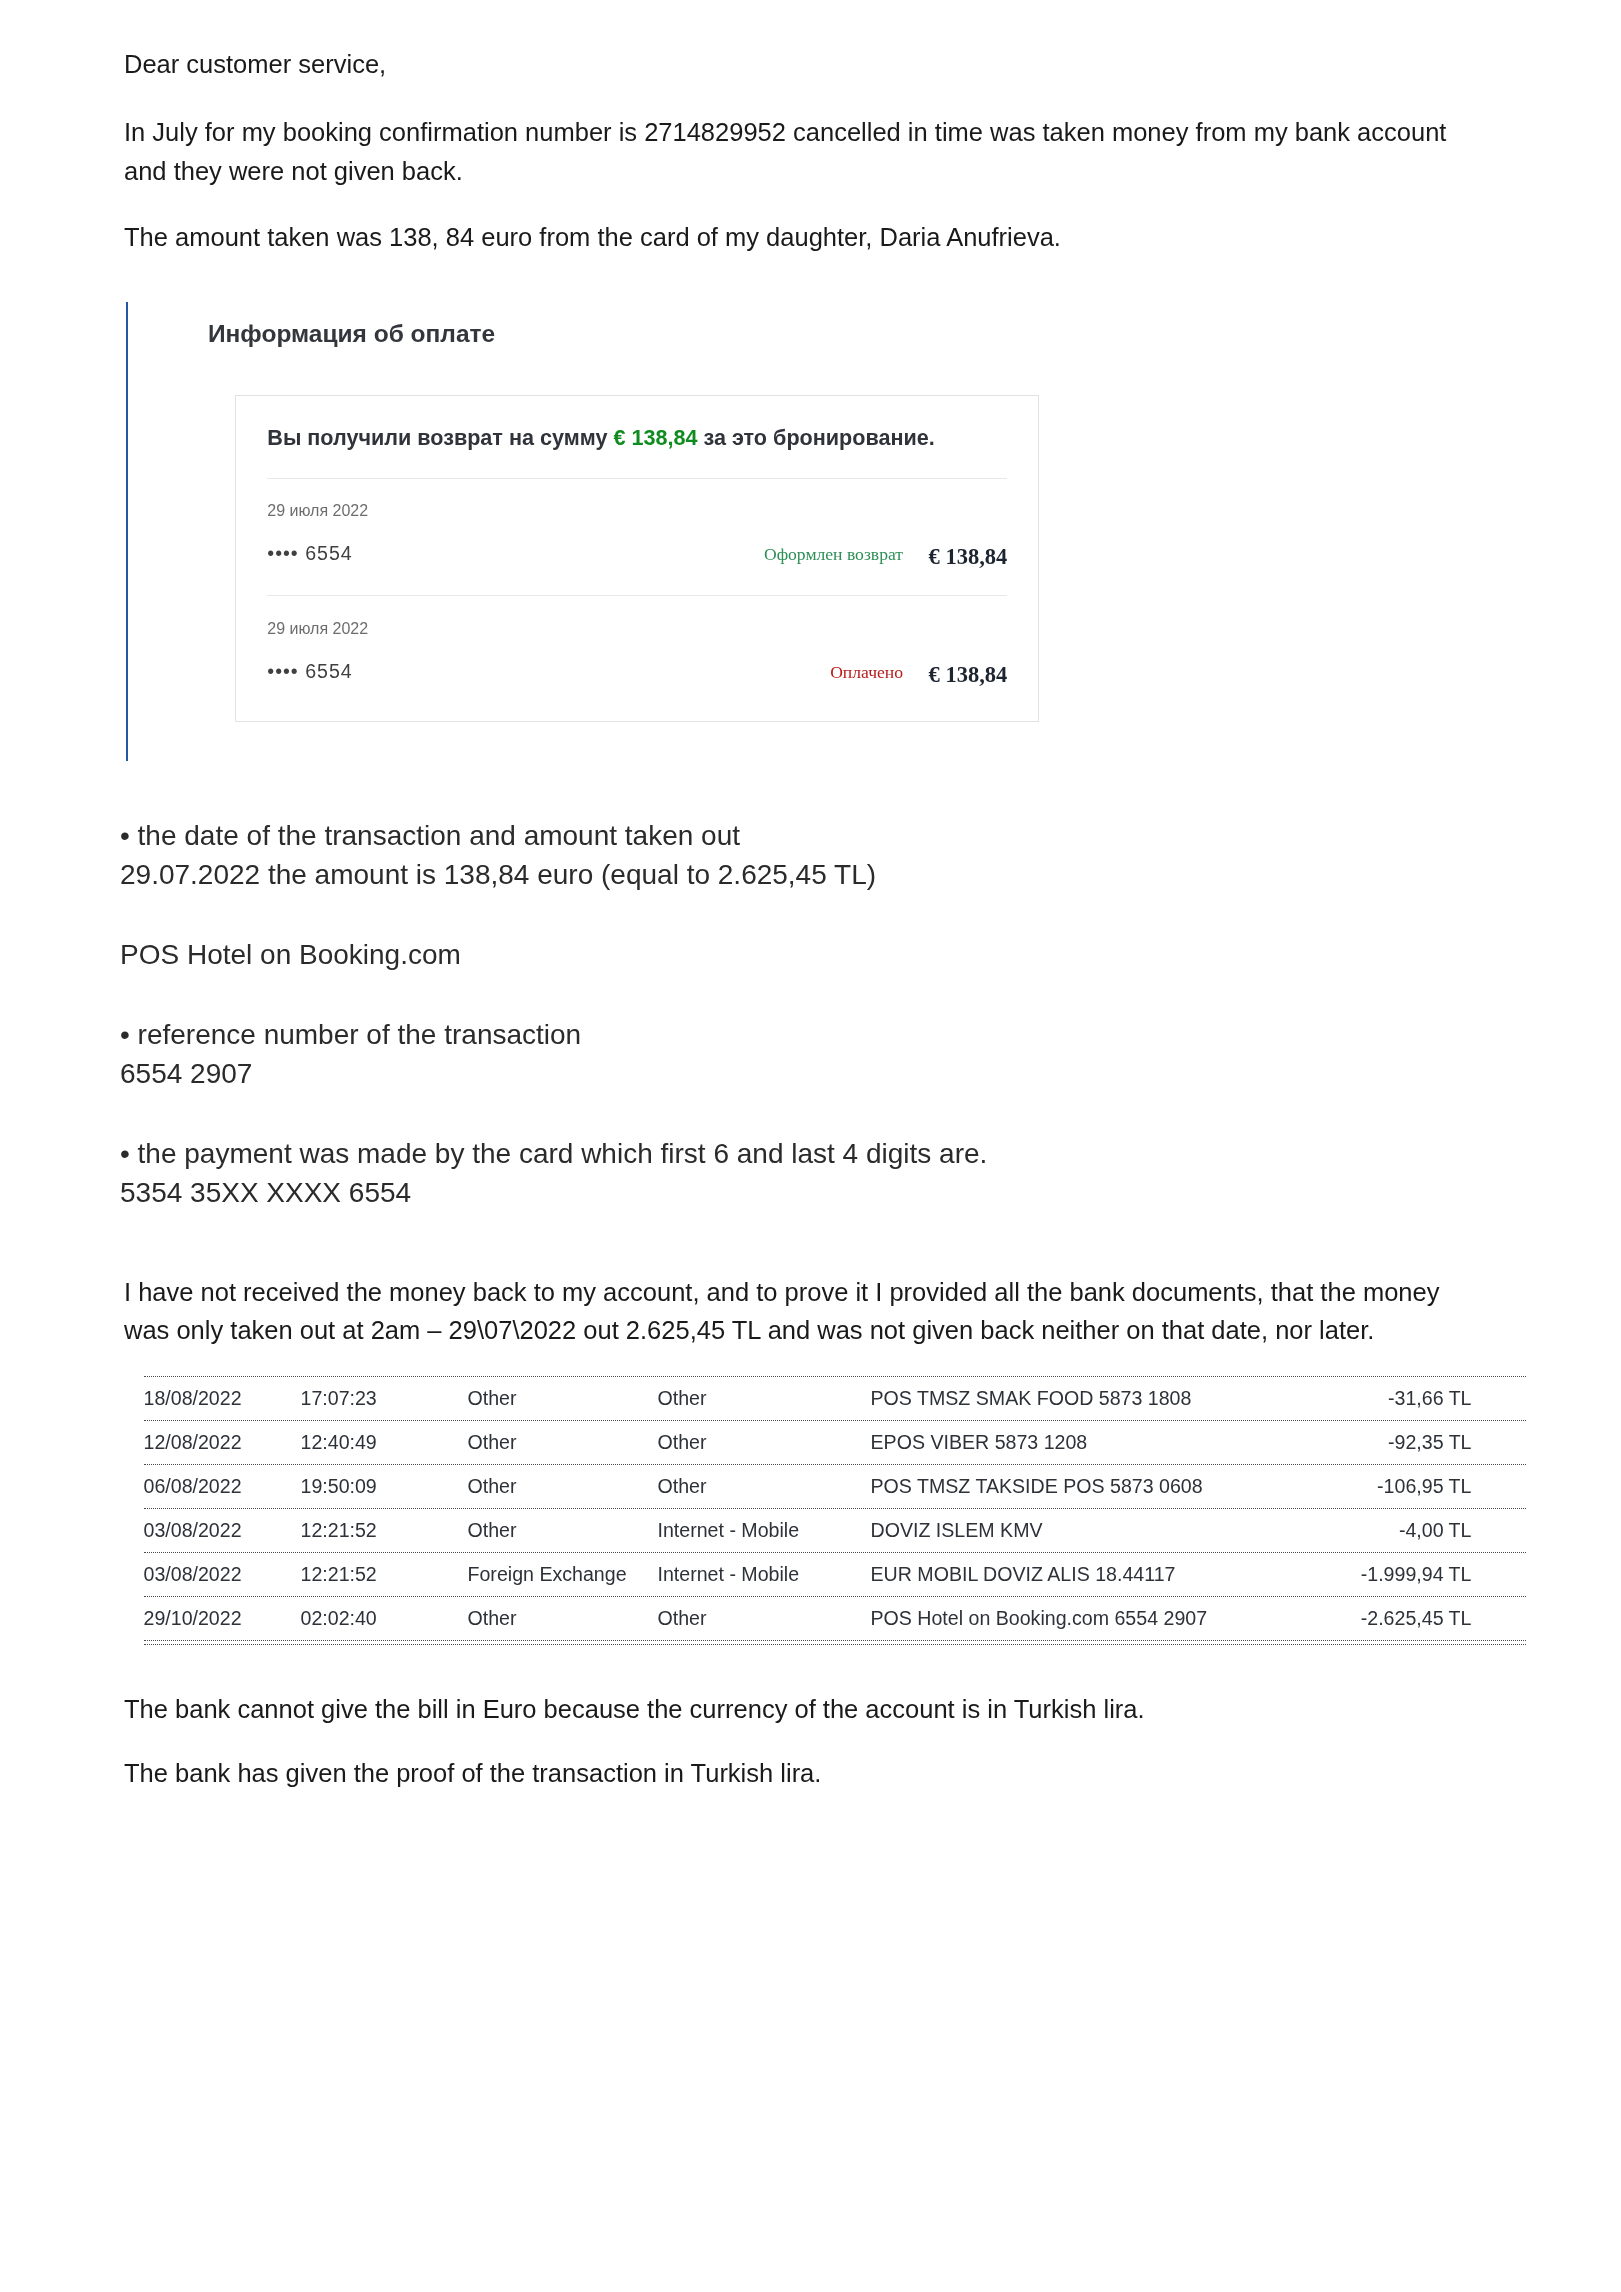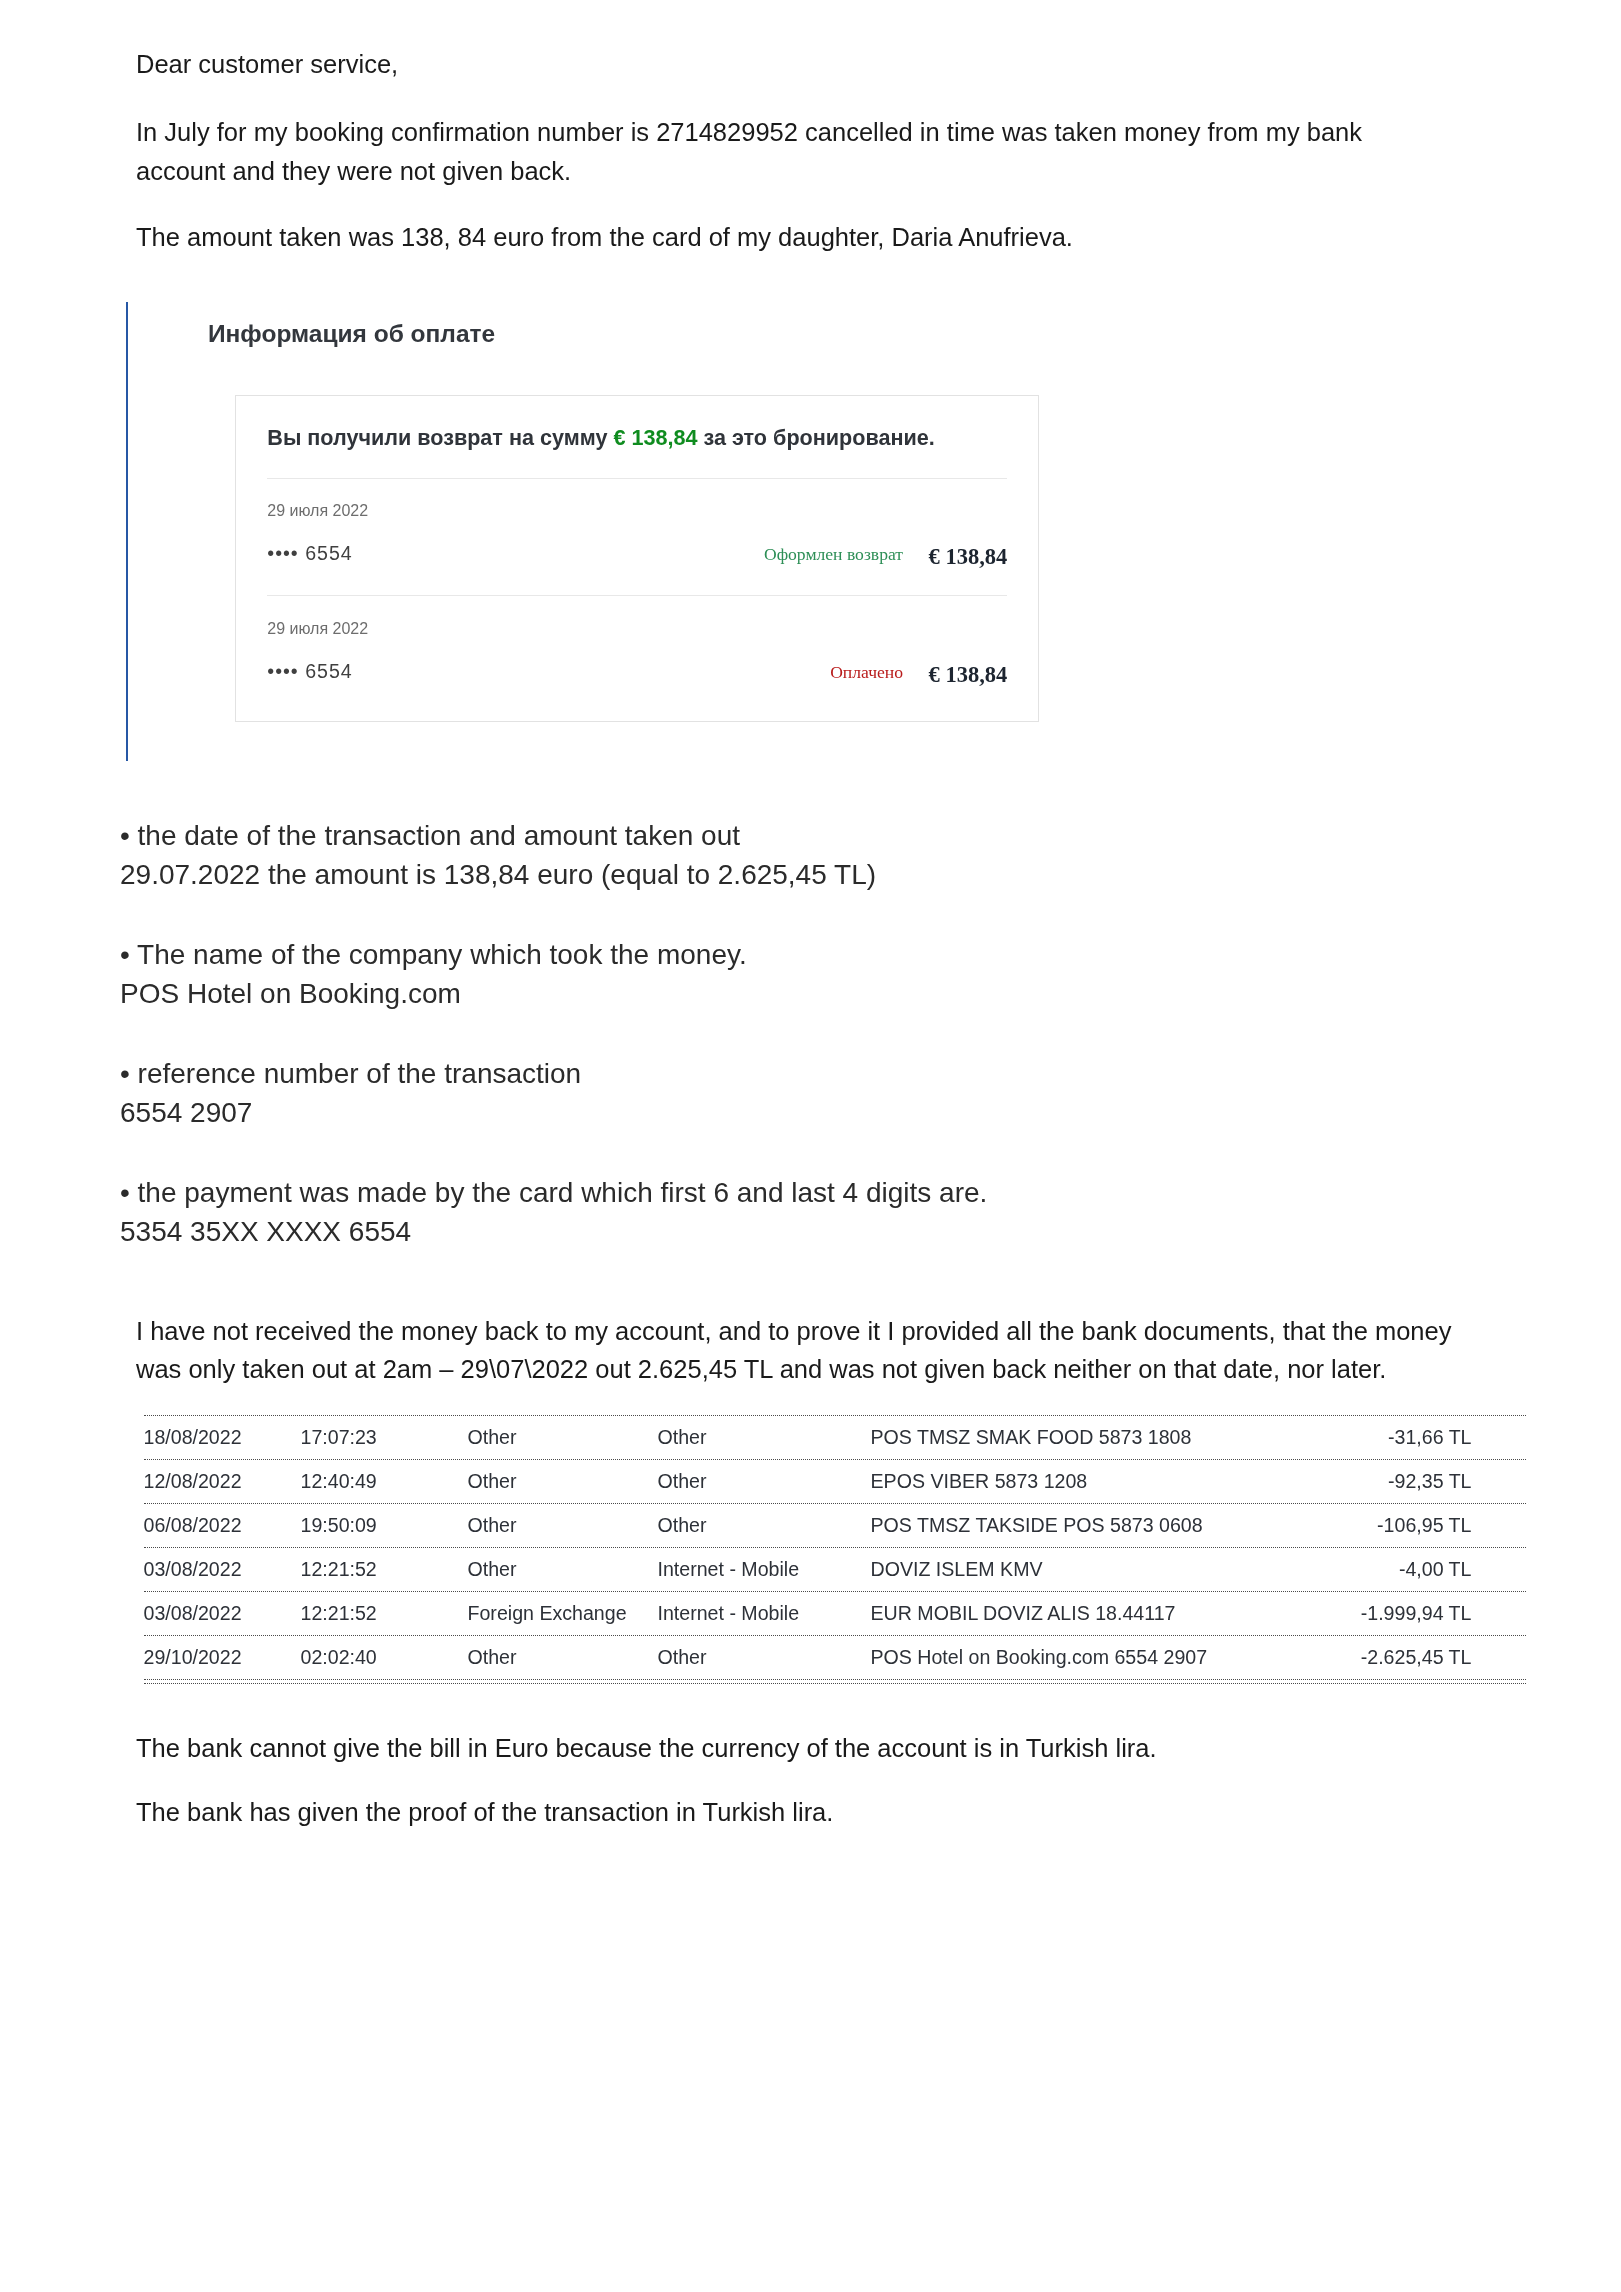--- a/index.html
+++ b/index.html
@@ -7,21 +7,21 @@
     position:relative;
     width:1621px;height:2293px;
     margin:0 auto;
     background:#ffffff;
     font-family:"Liberation Sans", sans-serif;
     color:#1a1a1a;
     box-sizing:border-box;
     padding:45px 147px 0 120px;
     overflow:hidden;
   }
-  .para{font-size:25.5px;line-height:39px;color:#1a1a1a;margin:16px;max-width:1355px;}
+  .para{font-size:25.5px;line-height:39px;color:#1a1a1a;margin:4px;max-width:1355px;}
   .greeting{margin-top:0;}
   .p1{margin-top:29px;}
   .p2{margin-top:27.4px;}
 
   
   .shot{
     margin-top:45px;
     margin-left:5.9px;
     border-left:2.9px solid #2657a5;
     padding:17.6px 0 39px 80px;
@@ -127,21 +127,20 @@
       </div>
     </div>
   </div>
 
   <div class="bullets">
     <div class="bullet-group">
       <p class="bullet-line">• the date of the transaction and amount taken out</p>
       <p class="bullet-line">29.07.2022 the amount is 138,84 euro (equal to 2.625,45 TL)</p>
     </div>
     <div class="bullet-group">
-      <p class="bullet-line">• The name of the company which took the money.</p>
       <p class="bullet-line">POS Hotel on Booking.com</p>
     </div>
     <div class="bullet-group">
       <p class="bullet-line">• reference number of the transaction</p>
       <p class="bullet-line">6554 2907</p>
     </div>
     <div class="bullet-group">
       <p class="bullet-line">• the payment was made by the card which first 6 and last 4 digits are.</p>
       <p class="bullet-line">5354 35XX XXXX 6554</p>
     </div>

